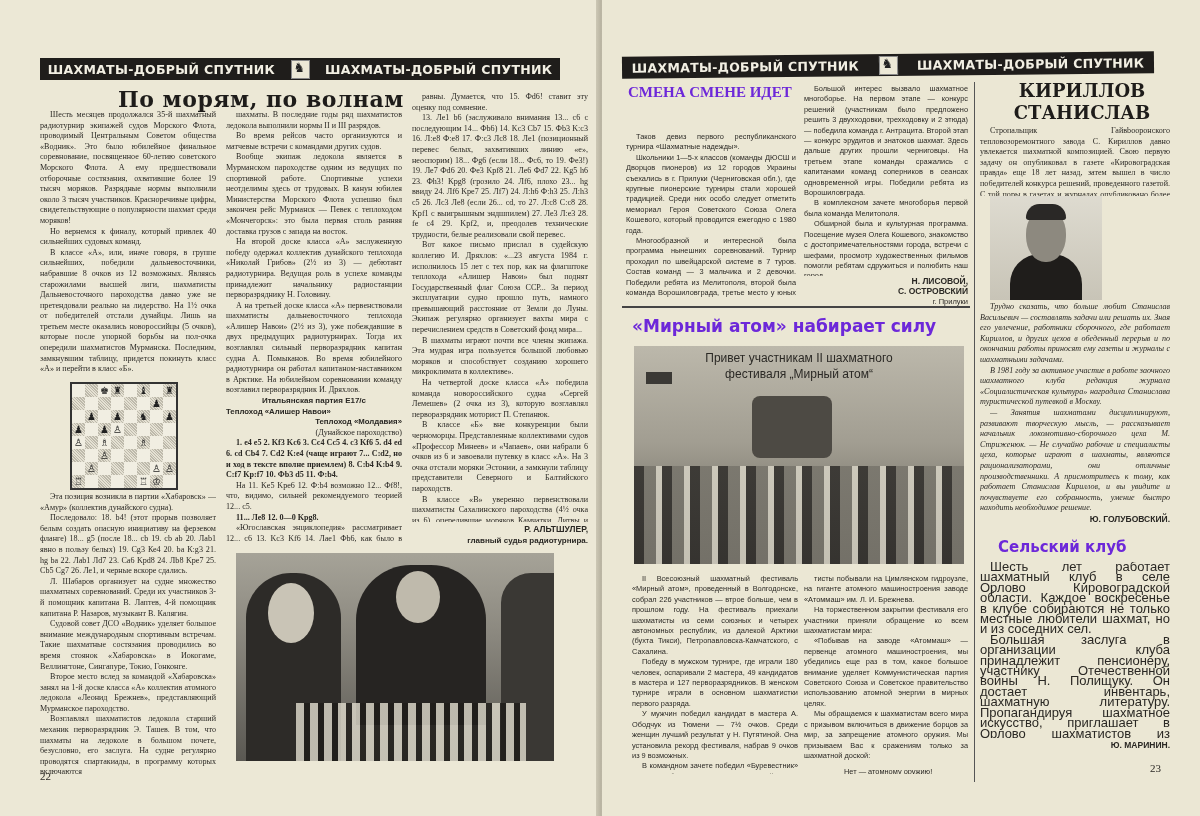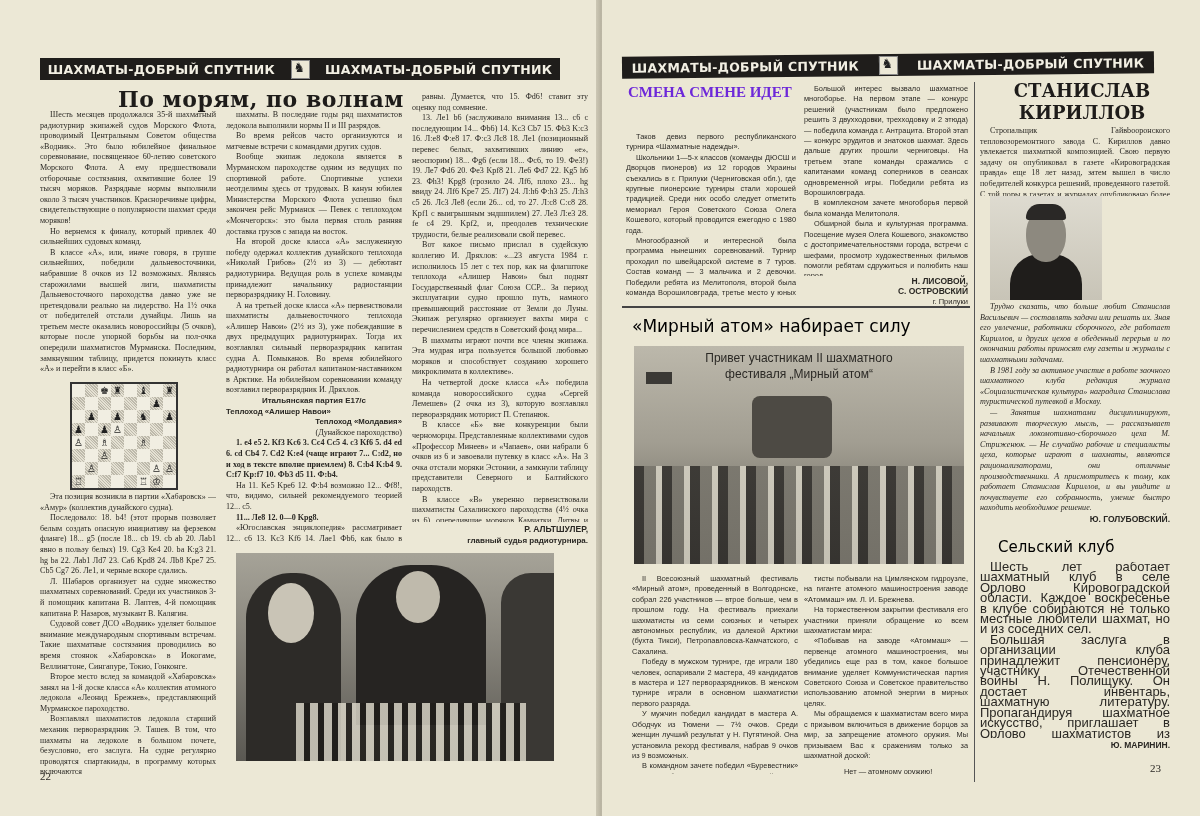--- a/index.html
+++ b/index.html
@@ -10,21 +10,21 @@
   .gutter{position:absolute;left:596px;top:0;width:10px;height:816px;background:linear-gradient(90deg,#cdc8b5,#b8b3a1 50%,#d2cdba);}
   .banner{position:absolute;height:22px;background:#1f1d1b;color:#f2efe3;font-family:"DejaVu Sans",sans-serif;font-weight:bold;font-size:12.5px;letter-spacing:0.3px;display:flex;align-items:center;justify-content:space-around;}
   .banner .logo{width:17px;height:17px;background:#ece8d6;border:1px solid #888;display:inline-block;position:relative;}
   .banner .logo::after{content:"♞";color:#222;font-size:13px;position:absolute;left:2px;top:-1px;}
   .col{position:absolute;font-size:8.1px;line-height:10.6px;text-align:justify;overflow:hidden;}
   .col p{margin:0;text-indent:10px;}
   .col p.b{font-weight:bold;}
   .sans{font-family:"Liberation Sans",sans-serif;}
   .title1{position:absolute;left:118px;top:86px;font-family:"DejaVu Serif",serif;font-weight:bold;font-size:22px;letter-spacing:0.5px;color:#1e1c1a;}
   .title2{position:absolute;font-family:"Liberation Serif",serif;font-weight:bold;font-size:15px;color:#6d28d9;}
-  .title3{position:absolute;font-family:"DejaVu Sans",sans-serif;font-weight:normal;font-size:17px;color:#000000;}
+  .title3{position:absolute;font-family:"DejaVu Sans",sans-serif;font-weight:bold;font-size:17px;color:#6d28d9;}
   .title4{position:absolute;font-family:"DejaVu Serif",serif;font-weight:bold;font-size:18px;text-align:center;line-height:22px;color:#1e1c1a;}
   .sig{text-align:right;font-weight:bold;font-family:"Liberation Sans",sans-serif;font-size:8.5px;}
   .pagenum{position:absolute;font-size:11px;font-family:"Liberation Serif",serif;}
   .photo{position:absolute;background:#6c6a63;overflow:hidden;}
   .board{position:absolute;left:70px;top:382px;width:104px;height:104px;border:2px solid #333;display:grid;grid-template-columns:repeat(8,1fr);grid-template-rows:repeat(8,1fr);background:#f1eee2;}
   .sq{font-size:10px;line-height:13px;text-align:center;color:#222;}
   .sq.dark{background:repeating-linear-gradient(45deg,#bdb9ab 0 1px,#e5e1d3 1px 2px);}
   .vline{position:absolute;width:1px;background:#555;}
   .hline{position:absolute;height:2px;background:#444;}
   .gametitle{text-align:center;font-weight:bold;font-family:"Liberation Sans",sans-serif;font-size:8px;}
@@ -218,22 +218,22 @@
     <p>На торжественном закрытии фестиваля его участники приняли обращение ко всем шахматистам мира:</p>
     <p>«Побывав на заводе «Атоммаш» — первенце атомного машиностроения, мы убедились еще раз в том, какое большое внимание уделяет Коммунистическая партия Советского Союза и Советское правительство использованию атомной энергии в мирных целях.</p>
     <p>Мы обращаемся к шахматистам всего мира с призывом включиться в движение борцов за мир, за запрещение атомного оружия. Мы призываем Вас к сражениям только за шахматной доской:</p>
     <div style="margin:6px 0 0 40px;text-align:left;">
       <div>Нет — атомному оружию!</div>
 
     </div>
   </div>
 
   <div class="title4" style="left:380px;top:80px;width:200px;">
+    <div>КИРИЛЛОВ</div>
     <div>СТАНИСЛАВ</div>
-    <div>КИРИЛЛОВ</div>
   </div>
   <div class="col" style="left:378px;top:126px;width:190px;height:70px;">
     <p>Стропальщик Гайвbooронского тепловозоремонтного завода С. Кириллов давно увлекается шахматной композицией. Свою первую задачу он опубликовал в газете «Кировоградская правда» еще 18 лет назад, затем вышел в число победителей конкурса решений, проведенного газетой. С той поры в газетах и журналах опубликовано более тридцати его задач. Шесть из них отмечены отличиями.</p>
   </div>
   <div class="photo" style="left:388px;top:196px;width:112px;height:104px;background:linear-gradient(180deg,#dedbd0 0%,#c8c4b7 100%);">
     <div style="position:absolute;left:20px;top:58px;width:72px;height:50px;background:#1f1d1b;border-radius:30px 30px 0 0;"></div>
     <div style="position:absolute;left:36px;top:12px;width:40px;height:54px;background:#8d897f;border-radius:48%;"></div>
     <div style="position:absolute;left:36px;top:8px;width:40px;height:16px;background:#2a2826;border-radius:20px 20px 4px 4px;"></div>
   </div>
   <div class="col" style="left:378px;top:302px;width:190px;height:212px;font-style:italic;">

